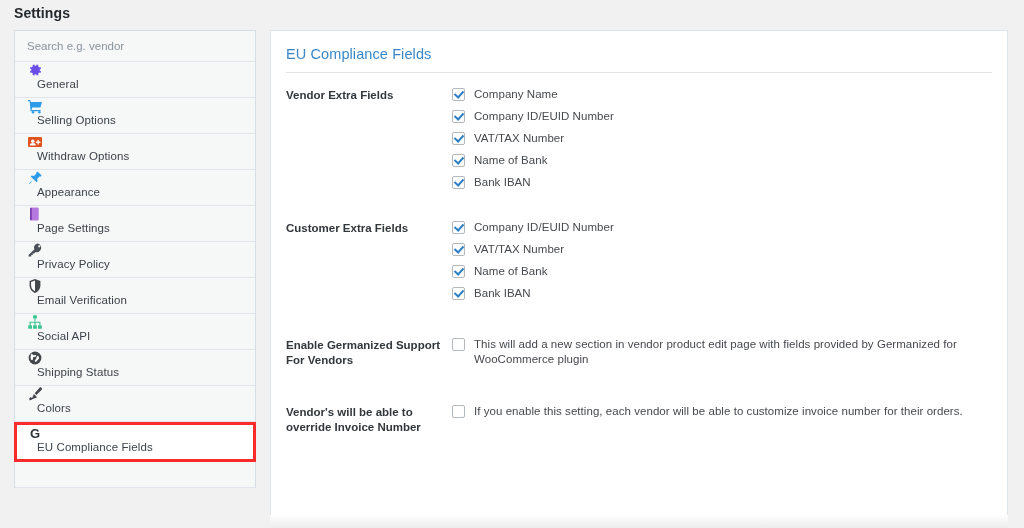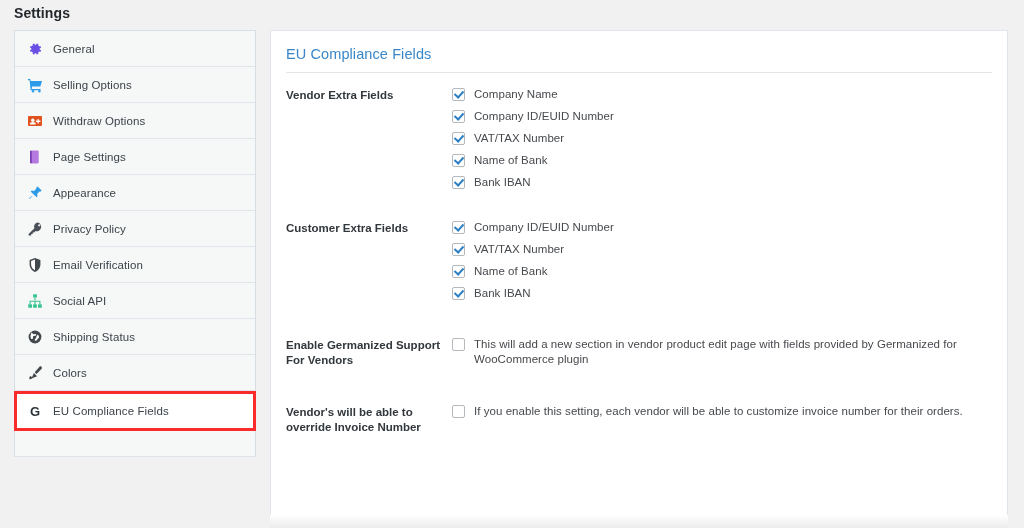--- a/index.html
+++ b/index.html
@@ -60,26 +60,26 @@
     font-size: 11.5px;
     color: #6c7781;
     width: 100%;
     padding: 0;
   }
   .search-input::placeholder { color: #8a949c; }
 
   .nav-item {
     height: 36px;
     display: flex;
-    align-items: center;
     padding-left: 12px;
     border-bottom: 1px solid #dfe5ea;
     background: #f6f7f7;
     box-sizing: border-box;
     position: relative;
+    flex-direction: column;
   }
   .nav-item .label {
     font-size: 11.5px;
     color: #3c434a;
     margin-left: 10px;
     letter-spacing: 0.1px;
   }
   .nav-item.active {
     background: #ffffff;
     border-top: 3px solid #fb2b2b;
@@ -209,20 +209,23 @@
 </style>
 </head>
 <body>
 
 <div class="page">
 
   <div class="page-title">Settings</div>
 
   <div class="sidebar">
 
+    <div class="search-row">
+      <input class="search-input" type="text" placeholder="Search e.g. vendor" style="">
+    </div>
 
     <div id="nav-list">
         <div class="nav-item">
           <span class="ico">
             <svg width="16" height="16" viewBox="0 0 16 16">
               <path fill="#6b4ee6" d="M8 5.2A2.8 2.8 0 1 0 8 10.8 2.8 2.8 0 0 0 8 5.2zm0 4.1a1.3 1.3 0 1 1 0-2.6 1.3 1.3 0 0 1 0 2.6z"></path>
               <path fill="#6b4ee6" d="M14 9.1l-1.3-.3a4.8 4.8 0 0 0 0-1.6L14 6.9l-.5-1.8-1.3.3a4.8 4.8 0 0 0-1.1-1.1l.3-1.3L9.6 2.4 9.3 3.7a4.8 4.8 0 0 0-1.6 0L7.4 2.4 5.6 2.9l.3 1.3a4.8 4.8 0 0 0-1.1 1.1L3.5 5l-.5 1.8 1.3.3a4.8 4.8 0 0 0 0 1.6L3 9.1l.5 1.8 1.3-.3c.3.4.7.8 1.1 1.1l-.3 1.3 1.8.5.3-1.3a4.8 4.8 0 0 0 1.6 0l.3 1.3 1.8-.5-.3-1.3c.4-.3.8-.7 1.1-1.1l1.3.3z"></path>
             </svg>
           </span>
           <span class="label">General</span>
@@ -244,34 +247,34 @@
               <circle cx="5.8" cy="7.2" r="1.7" fill="#fff"></circle>
               <path fill="#fff" d="M2.8 11.4c0-1.6 1.3-2.4 3-2.4s3 .8 3 2.4z"></path>
               <path fill="#fff" d="M11.8 7.6h1.6v1.3h-1.6v1.6h-1.3V8.9H8.9V7.6h1.6V6h1.3z"></path>
             </svg>
           </span>
           <span class="label">Withdraw Options</span>
         </div>
         <div class="nav-item">
           <span class="ico">
             <svg width="16" height="16" viewBox="0 0 16 16">
+              <path fill="#2d9ce8" d="M10.6 1.4L14.6 5.4l-1.3 1.3-.8-.2-2.4 2.4.5 2.2-1.1 1.1L6.6 9.3 2.7 13.9l-.6-.6 4.5-3.9L3.7 6.5l1.1-1.1 2.2.5 2.4-2.4-.2-.8z"></path>
+            </svg>
+          </span>
+          <span class="label">Appearance</span>
+        </div>
+        <div class="nav-item">
+          <span class="ico">
+            <svg width="16" height="16" viewBox="0 0 16 16">
               <rect x="3" y="1.8" width="8.4" height="12.4" rx="0.8" fill="#9b59d0"></rect>
               <rect x="4.6" y="1.8" width="6.8" height="12.4" rx="0.8" fill="#b579e0"></rect>
               <rect x="3" y="1.8" width="1.7" height="12.4" fill="#7b3fb0"></rect>
             </svg>
           </span>
           <span class="label">Page Settings</span>
-        </div>
-        <div class="nav-item">
-          <span class="ico">
-            <svg width="16" height="16" viewBox="0 0 16 16">
-              <path fill="#2d9ce8" d="M10.6 1.4L14.6 5.4l-1.3 1.3-.8-.2-2.4 2.4.5 2.2-1.1 1.1L6.6 9.3 2.7 13.9l-.6-.6 4.5-3.9L3.7 6.5l1.1-1.1 2.2.5 2.4-2.4-.2-.8z"></path>
-            </svg>
-          </span>
-          <span class="label">Appearance</span>
         </div>
         <div class="nav-item">
           <span class="ico">
             <svg width="16" height="16" viewBox="0 0 16 16">
               <path fill="#4a5057" d="M11 1.6a4 4 0 0 0-3.6 5.7L1.6 13v1.4h2.6v-1.5h1.5v-1.5h1.5l1.3-1.3A4 4 0 1 0 11 1.6zm1.2 3.8a1.1 1.1 0 1 1 0-2.2 1.1 1.1 0 0 1 0 2.2z"></path>
             </svg>
           </span>
           <span class="label">Privacy Policy</span>
         </div>
         <div class="nav-item">

